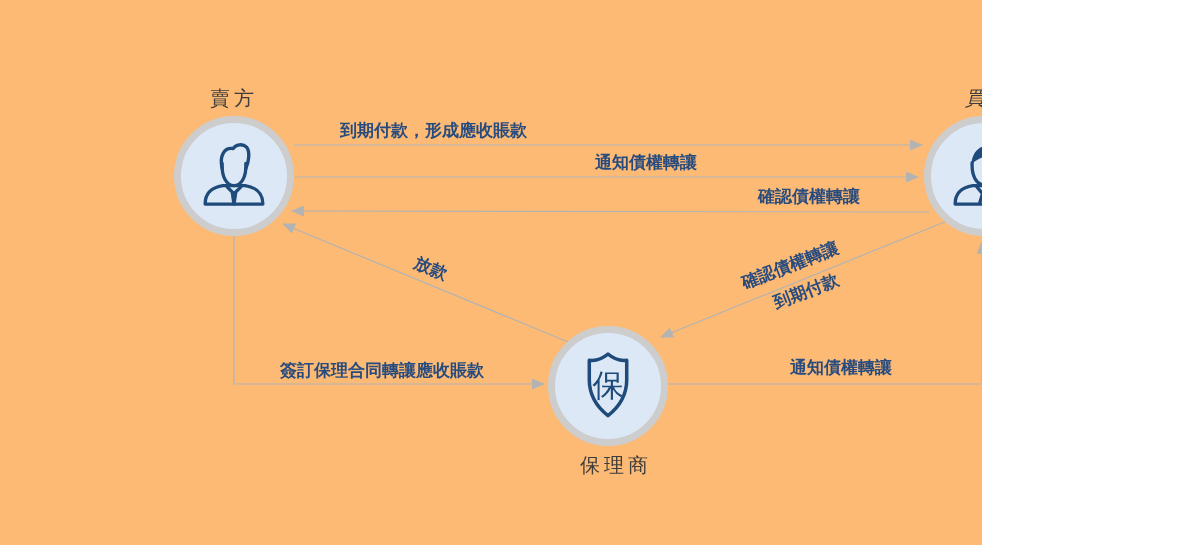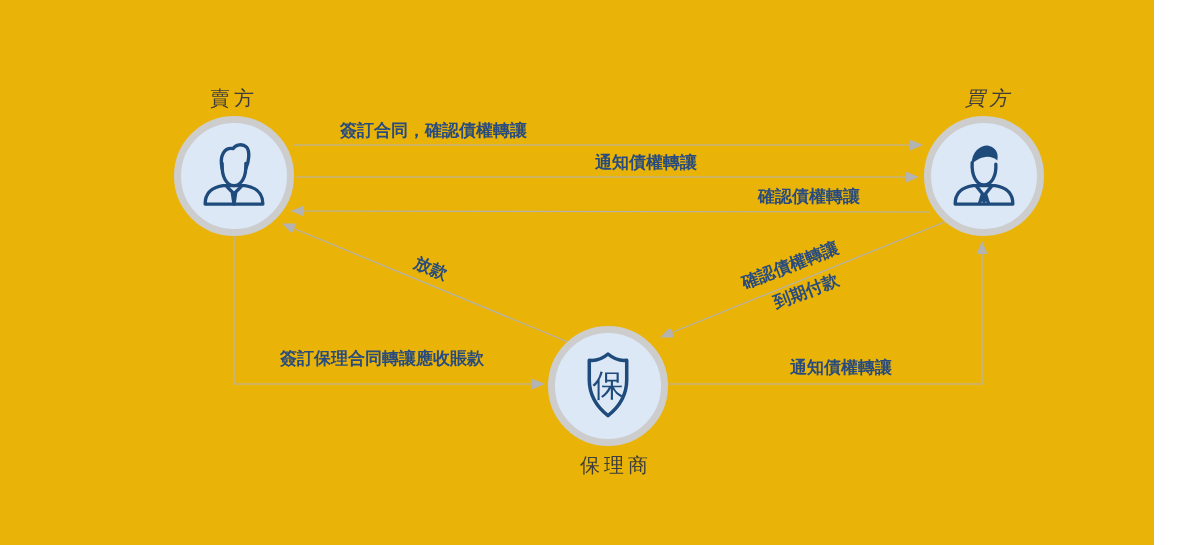--- a/index.html
+++ b/index.html
@@ -1,20 +1,20 @@
 <!DOCTYPE html>
 <html><head>
 <meta charset="utf-8">
 <style>
   html, body { margin: 0; padding: 0; background: #ffffff; }
   #stage {
     position: relative;
-    width: 1154px;
+    width: 982px;
     height: 545px;
-    background: #eab308;
+    background: #fdba74;
     font-family: "DejaVu Sans", sans-serif;
     overflow: hidden;
   }
   .arrow-layer {
     position: absolute;
     left: 0; top: 0;
     width: 1201px; height: 545px;
     pointer-events: none;
   }
   .node {
@@ -102,22 +102,22 @@
   </div>
 
   <div class="node" style="left:548px; top:326px;">
     <svg class="icon-svg" width="78" height="78" viewBox="0 0 100 100">
       <path d="M50,9 C57,15 66,18 74,17 L74,42 C74,63 64,77 50,88 C36,77 26,63 26,42 L26,17 C34,18 43,15 50,9 Z" stroke="#1f4b7c" stroke-width="4.5" fill="none" stroke-linejoin="round"></path>
       <text x="50" y="63" text-anchor="middle" font-size="40" fill="#1f4b7c">保</text>
     </svg>
   </div>
   <div class="entity-label" style="left:616px; top:452px;">保理商</div>
 
-  <div class="flow-label" style="left:340px; top:120px;">簽訂合同，確認債權轉讓</div>
+  <div class="flow-label" style="left:340px; top:120px;">到期付款，形成應收賬款</div>
   <div class="flow-label" style="left:595px; top:152px;">通知債權轉讓</div>
   <div class="flow-label" style="left:758px; top:186px;">確認債權轉讓</div>
   <div class="flow-label rot-cw" style="left:431px; top:268px;">放款</div>
   <div class="flow-label rot-ccw" style="left:790px; top:265px;">確認債權轉讓</div>
   <div class="flow-label rot-ccw" style="left:806px; top:291px;">到期付款</div>
-  <div class="flow-label" style="left:280px; top:348px;">簽訂保理合同轉讓應收賬款</div>
+  <div class="flow-label" style="left:280px; top:360px;">簽訂保理合同轉讓應收賬款</div>
   <div class="flow-label" style="left:790px; top:357px;">通知債權轉讓</div>
 
 </div>
 
 </body></html>

